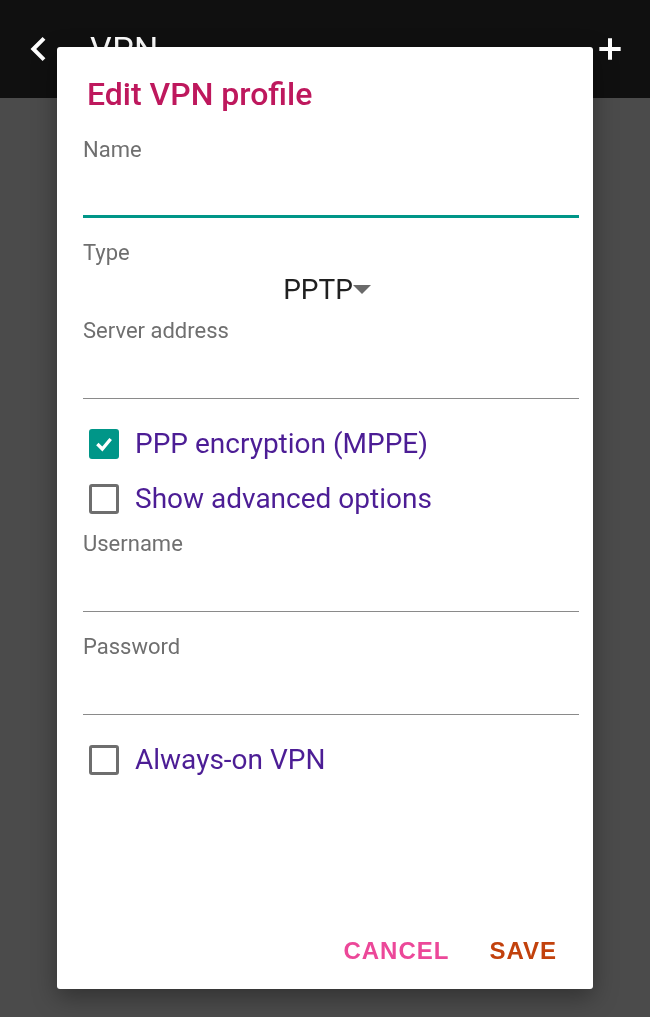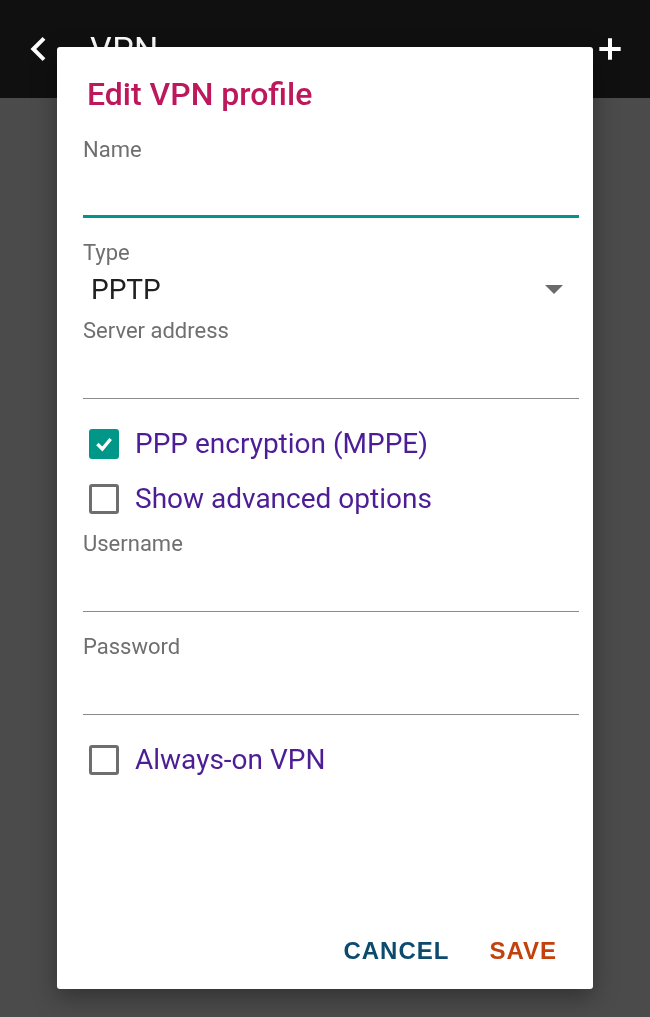--- a/index.html
+++ b/index.html
@@ -30,42 +30,42 @@
   .label { font-size: 22px; color: #6f6f6f; padding: 0 14px; margin-top: 6px; }
   .input-wrap { padding: 0 14px; }
   .text-input {
     width: 100%; border: none; border-bottom: 1px solid #8a8a8a;
     font-size: 26px; padding: 14px 0 10px 0; background: transparent;
     color: #222;
   }
   .text-input.focused { border-bottom: 3px solid #009688; padding-bottom: 8px; }
 
   .select-row {
-    display: flex; align-items: center; justify-content: space-between;
+    display: flex; align-items: center; justify-content: center;
     padding: 6px 16px 6px 22px; margin-top: 2px;
   }
   .select-value { font-size: 28px; color: #202020; }
   .chev { width: 0; height: 0; border-left: 9px solid transparent; border-right: 9px solid transparent; border-top: 9px solid #6a6a6a; margin-right: 14px; }
 
   .check-row { display: flex; align-items: center; padding: 12px 20px 10px 20px; }
   .checkbox {
     width: 30px; height: 30px; border: 3px solid #6e6e6e; border-radius: 3px;
     display: inline-flex; align-items: center; justify-content: center;
     margin-right: 16px; flex-shrink: 0;
   }
   .checkbox.checked { background: #009688; border-color: #009688; }
   .checkbox.checked svg { stroke: #fff; stroke-width: 4; fill: none; }
   .check-label { font-size: 28px; color: #4c1d95; }
 
   .actions {
     display: flex; justify-content: flex-end; gap: 40px;
     padding: 20px 36px 24px 0; margin-top: auto;
   }
   .btn { font-size: 24px; font-weight: 600; letter-spacing: 1px; background: none; border: none; cursor: pointer; }
-  .btn.primary { color: #0c4a6e; }
+  .btn.primary { color: #ec4899; }
   .btn.disabled { color: #c2410c; cursor: default; }
 
   .gap-lg { height: 16px; }
 </style>
 </head>
 <body>
 
 <div class="root">
 
   <div class="topbar">

